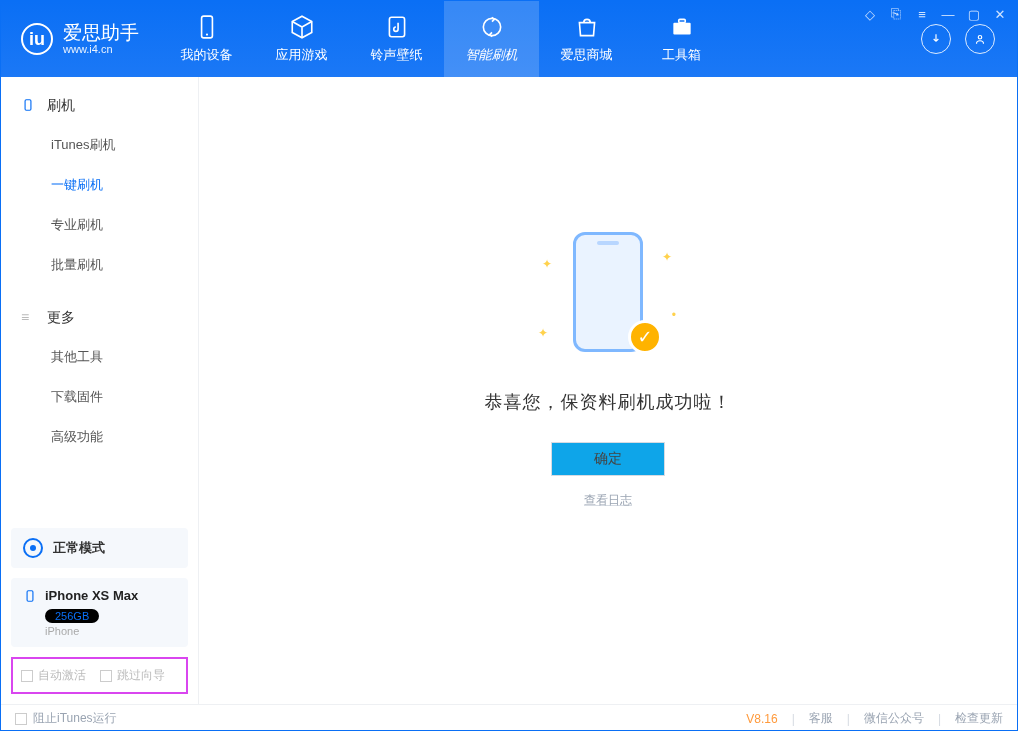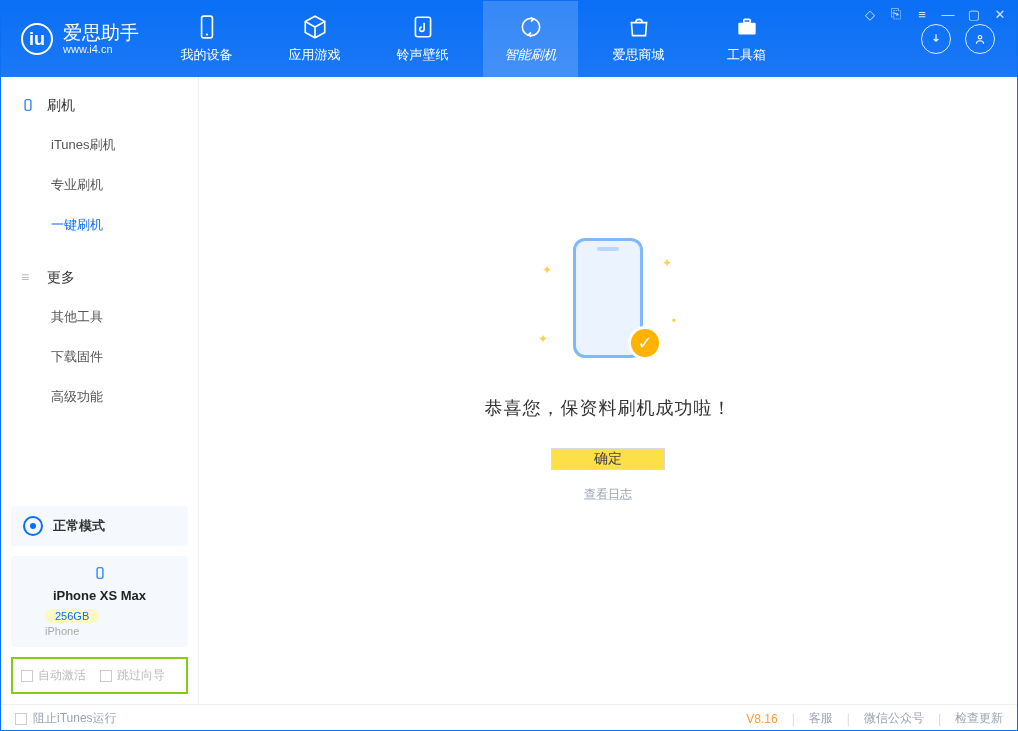--- a/index.html
+++ b/index.html
@@ -3,56 +3,56 @@
   <meta charset="utf-8">
   <style>
     * { margin: 0; padding: 0; box-sizing: border-box; font-family: "Microsoft YaHei", Arial, sans-serif; }
     body { width: 1018px; height: 731px; border: 1px solid #0a6ff5; background: #fff; overflow: hidden; }
     .titlebar { height: 76px; background: linear-gradient(to bottom, #0a6ff5, #1b78f6); color: #fff; display: flex; align-items: stretch; }
     .logo-wrap { display: flex; align-items: center; padding: 12px 20px; gap: 10px; }
     .logo-circle { width: 32px; height: 32px; border: 2.5px solid #fff; border-radius: 50%; display: flex; align-items: center; justify-content: center; font-weight: bold; font-size: 18px; }
     .logo-text { line-height: 1.1; }
     .logo-text .cn { font-size: 19px; font-weight: 500; }
     .logo-text .en { font-size: 11px; opacity: .9; }
-    .tabs { display: flex; flex: 1; gap: 13px; }
+    .tabs { display: flex; flex: 1; }
     .tab { width: 95px; display: flex; flex-direction: column; align-items: center; justify-content: center; gap: 6px; font-size: 13px; cursor: pointer; }
     .tab.active { background: rgba(255,255,255,0.18); font-style: italic; }
     .tab svg, .tab .ico { width: 26px; height: 26px; }
     .win-controls { position: absolute; top: 6px; right: 10px; display: flex; gap: 10px; align-items: center; }
     .win-controls span { width: 16px; height: 16px; display: inline-flex; align-items: center; justify-content: center; color: #cfe3ff; font-size: 13px; cursor: pointer; }
     .circle-btns { display: flex; gap: 14px; align-items: center; padding: 0 22px; }
     .cbtn { width: 30px; height: 30px; border: 1.5px solid rgba(255,255,255,.85); border-radius: 50%; display: flex; align-items: center; justify-content: center; color: #fff; cursor: pointer; }
     .main { display: flex; height: calc(731px - 76px - 28px); }
     .sidebar { width: 198px; border-right: 1px solid #eef0f3; display: flex; flex-direction: column; }
     .side-group { padding: 14px 0 4px; }
     .side-head { display: flex; align-items: flex-start; gap: 10px; padding: 6px 20px 10px; color: #333; font-size: 14px; font-weight: 500; }
     .side-head .hicon { width: 16px; height: 16px; color: #0a6ff5; display:flex; align-items:center; }
     .side-item { padding: 11px 20px 11px 50px; font-size: 13px; color: #555; cursor: pointer; }
     .side-item.active { color: #0a6ff5; }
     .side-bottom { margin-top: auto; padding: 10px; }
     .mode-card { background: #f5f8fc; border-radius: 4px; padding: 10px 12px; display: flex; align-items: center; gap: 10px; margin-bottom: 10px; }
     .mode-card .micon { width: 20px; height: 20px; border: 2px solid #0a6ff5; border-radius: 50%; position: relative; }
     .mode-card .micon::after { content: ""; position: absolute; width: 6px; height: 6px; background: #0a6ff5; border-radius: 50%; top: 5px; left: 5px; }
     .device-card { background: #f5f8fc; border-radius: 4px; padding: 10px 12px; }
-    .device-card .dname { display: flex; align-items: center; gap: 8px; font-size: 13px; font-weight: 600; color: #222; flex-direction: column; }
-    .device-card .dcap { display: inline-block; margin: 6px 0 2px 22px; background: #fef9c3; color: #0a6ff5; border-radius: 10px; padding: 1px 10px; font-size: 11px; }
+    .device-card .dname { display: flex; align-items: center; gap: 8px; font-size: 13px; font-weight: 600; color: #222; }
+    .device-card .dcap { display: inline-block; margin: 6px 0 2px 22px; background: #000000; color: #0a6ff5; border-radius: 10px; padding: 1px 10px; font-size: 11px; }
     .device-card .dtype { margin-left: 22px; font-size: 11px; color: #aaa; }
-    .checks-row { border: 2px solid #84cc16; padding: 8px 8px; margin-top: 10px; display: flex; gap: 14px; }
+    .checks-row { border: 2px solid #d946ef; padding: 8px 8px; margin-top: 10px; display: flex; gap: 14px; }
     .chk { display: flex; align-items: center; gap: 5px; font-size: 12px; color: #bbb; }
     .chk .box { width: 12px; height: 12px; border: 1px solid #ccc; }
     .content { flex: 1; position: relative; display: flex; flex-direction: column; align-items: center; justify-content: center; padding-bottom: 40px; }
     .illus { width: 120px; height: 130px; position: relative; margin-bottom: 28px; }
     .phone { width: 70px; height: 120px; border: 3px solid #7fb8ff; border-radius: 12px; background: #eaf3ff; position: absolute; left: 25px; top: 0; }
     .phone::before { content: ""; position: absolute; top: 6px; left: 50%; transform: translateX(-50%); width: 22px; height: 4px; background: #b8d6ff; border-radius: 2px; }
     .badge { position: absolute; right: 6px; bottom: 8px; width: 34px; height: 34px; background: #ffb300; border-radius: 50%; display: flex; align-items: center; justify-content: center; color: #fff; font-size: 18px; border: 3px solid #fff; }
     .spark { position: absolute; color: #ffd24d; font-size: 12px; }
     .spark.s1 { left: -6px; top: 25px; } .spark.s2 { right: -4px; top: 18px; }
     .spark.s3 { left: -10px; bottom: 22px; } .spark.s4 { right: -8px; bottom: 40px; }
     .big-msg { font-size: 18px; color: #333; letter-spacing: 1px; margin-bottom: 28px; }
-    .ok-btn { border: 1px solid #d6dbe2; background: #fde047; padding: 1px 42px; font-size: 14px; color: #444; cursor: pointer; margin-bottom: 16px; }
+    .ok-btn { border: 1px solid #d6dbe2; background: #0ea5e9; padding: 7px 42px; font-size: 14px; color: #444; cursor: pointer; margin-bottom: 16px; }
     .loglink { color: #9aa4b2; font-size: 12px; cursor: pointer; text-decoration: underline; text-decoration-color: #d6dbe2; }
     .statusbar { height: 28px; border-top: 1px solid #eef0f3; display: flex; align-items: center; font-size: 12px; color: #9aa4b2; padding: 12px 14px; }
     .statusbar .sb-chk { display: flex; align-items: center; gap: 6px; }
     .statusbar .sb-chk .box { width: 12px; height: 12px; border: 1px solid #ccc; }
     .statusbar .right { margin-left: auto; display: flex; align-items: center; gap: 14px; }
     .statusbar .sep { color: #d6dbe2; }
     .statusbar .link { cursor: pointer; }
   </style>
 </head>
 <body>
@@ -137,22 +137,23 @@
     <div class="side-group">
       <div class="side-head">
         <span class="hicon">
             <svg width="14" height="14" viewBox="0 0 24 24" fill="none" stroke="#0a6ff5" stroke-width="2">
               <rect x="7" y="3" width="10" height="18" rx="2"></rect>
             </svg>
           </span>
         <span>刷机</span>
       </div>
       <div class="side-item">iTunes刷机</div>
+      <div class="side-item active">一键刷机</div>
       <div class="side-item">专业刷机</div>
-      <div class="side-item active">一键刷机</div>
+      <div class="side-item">批量刷机</div>
     </div>
     <div class="side-group">
       <div class="side-head">
         <span class="hicon" style="color:#bbb">≡</span>
         <span>更多</span>
       </div>
       <div class="side-item">其他工具</div>
       <div class="side-item">下载固件</div>
       <div class="side-item">高级功能</div>
     </div>

